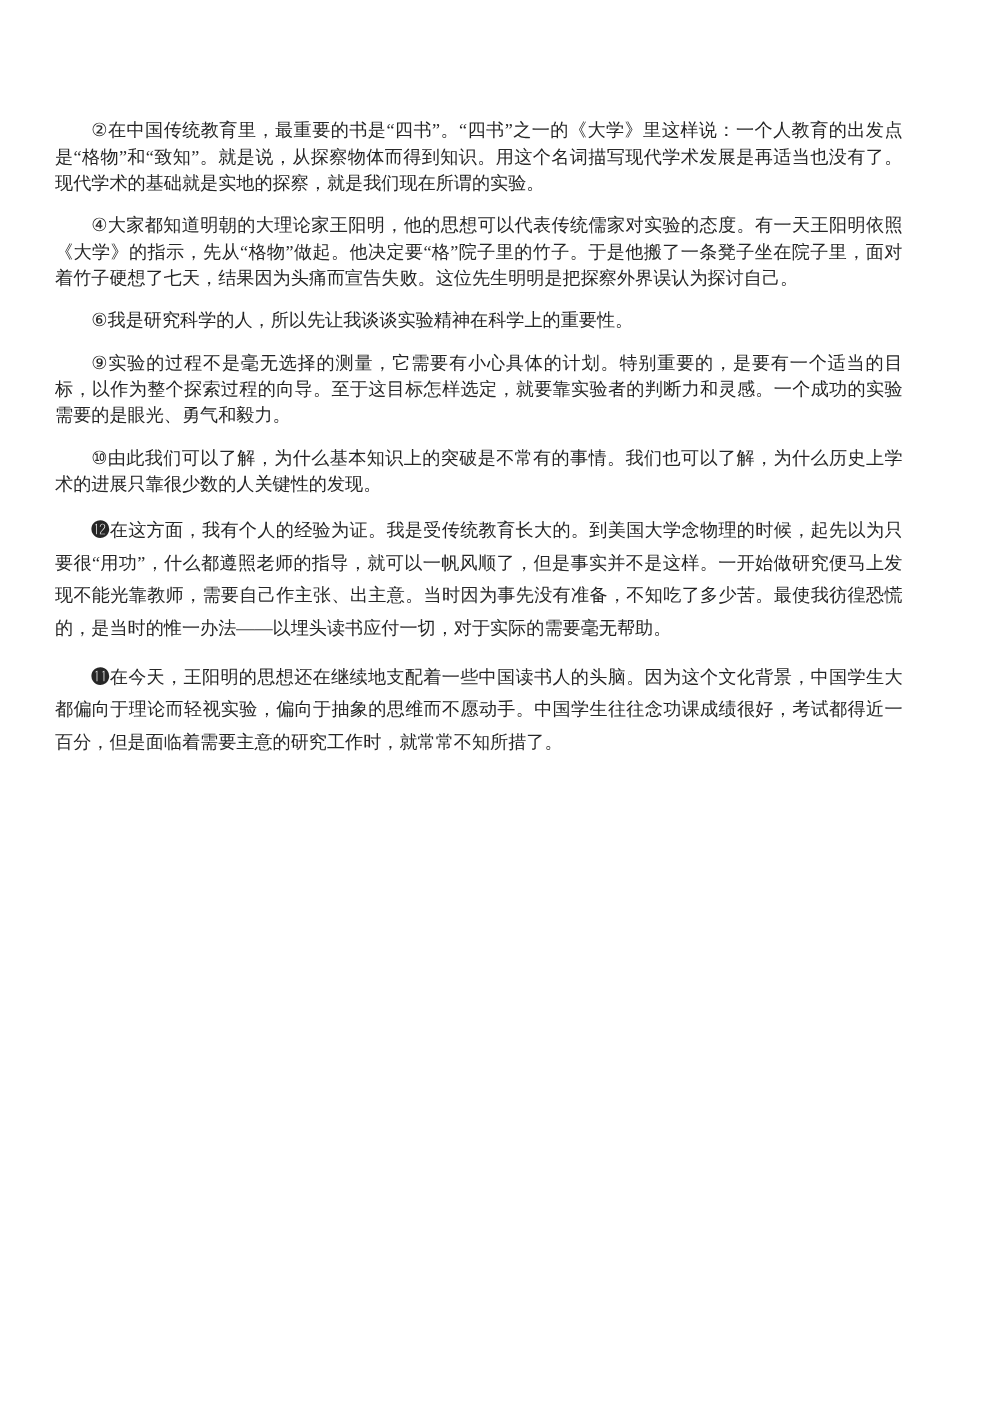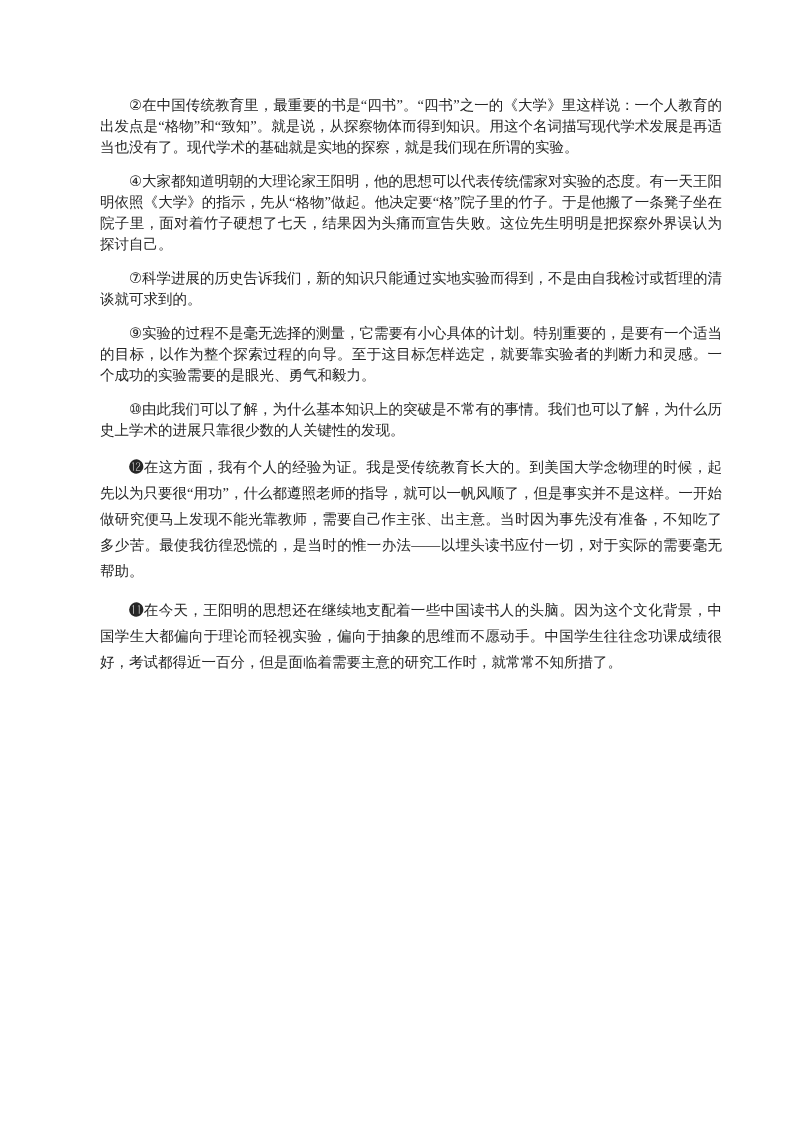--- a/index.html
+++ b/index.html
@@ -6,21 +6,21 @@
   html, body { margin: 0; padding: 0; }
   body {
     width: 793px;
     height: 1122px;
     background: #ffffff;
     overflow: hidden;
   }
   .page {
     width: 793px;
     height: 1122px;
-    padding: 95px 71px 0 100px;
+    padding: 95px 71px 0 44px;
     color: #262626;
     font-family: "Liberation Serif", "DejaVu Serif", "DejaVu Sans", serif;
     font-size: 14.5px;
     line-height: 21px;
     text-align: justify;
   }
   .para {
     margin: 0 0 13px 0;
     text-indent: 2em;
   }
@@ -39,22 +39,22 @@
 <body>
 
 <div class="page">
 
   <p class="para"><span class="marker">②</span><span>在中国传统教育里，最重要的书是“四书”。“四书”之一的《大学》里这样说：一个人教育的出发点是“格物”和“致知”。就是说，从探察物体而得到知识。用这个名词描写现代学术发展是再适当也没有了。现代学术的基础就是实地的探察，就是我们现在所谓的实验。</span></p>
 
 
   <p class="para"><span class="marker">④</span><span>大家都知道明朝的大理论家王阳明，他的思想可以代表传统儒家对实验的态度。有一天王阳明依照《大学》的指示，先从“格物”做起。他决定要“格”院子里的竹子。于是他搬了一条凳子坐在院子里，面对着竹子硬想了七天，结果因为头痛而宣告失败。这位先生明明是把探察外界误认为探讨自己。</span></p>
 
 
+  <p class="para"><span class="marker">⑥</span><span>我是研究科学的人，所以先让我谈谈实验精神在科学上的重要性。</span></p>
 
-  <p class="para"><span class="marker">⑦</span><span>科学进展的历史告诉我们，新的知识只能通过实地实验而得到，不是由自我检讨或哲理的清谈就可求到的。</span></p>
 
 
   <p class="para"><span class="marker">⑨</span><span>实验的过程不是毫无选择的测量，它需要有小心具体的计划。特别重要的，是要有一个适当的目标，以作为整个探索过程的向导。至于这目标怎样选定，就要靠实验者的判断力和灵感。一个成功的实验需要的是眼光、勇气和毅力。</span></p>
 
   <p class="para"><span class="marker">⑩</span><span>由此我们可以了解，为什么基本知识上的突破是不常有的事情。我们也可以了解，为什么历史上学术的进展只靠很少数的人关键性的发现。</span></p>
 
   <p class="para spaced"><span class="marker">⓬</span><span>在这方面，我有个人的经验为证。我是受传统教育长大的。到美国大学念物理的时候，起先以为只要很“用功”，什么都遵照老师的指导，就可以一帆风顺了，但是事实并不是这样。一开始做研究便马上发现不能光靠教师，需要自己作主张、出主意。当时因为事先没有准备，不知吃了多少苦。最使我彷徨恐慌的，是当时的惟一办法——以埋头读书应付一切，对于实际的需要毫无帮助。</span></p>
 
   <p class="para spaced"><span class="marker">⓫</span><span>在今天，王阳明的思想还在继续地支配着一些中国读书人的头脑。因为这个文化背景，中国学生大都偏向于理论而轻视实验，偏向于抽象的思维而不愿动手。中国学生往往念功课成绩很好，考试都得近一百分，但是面临着需要主意的研究工作时，就常常不知所措了。</span></p>
 

